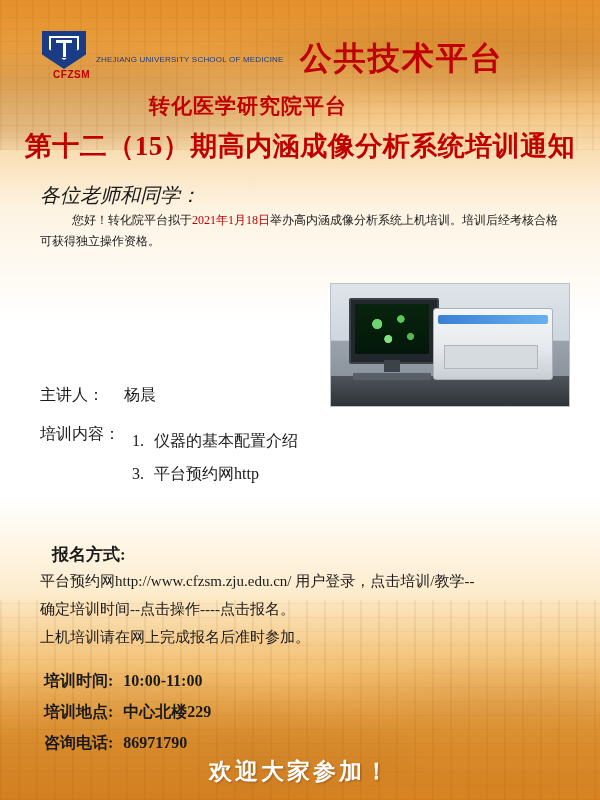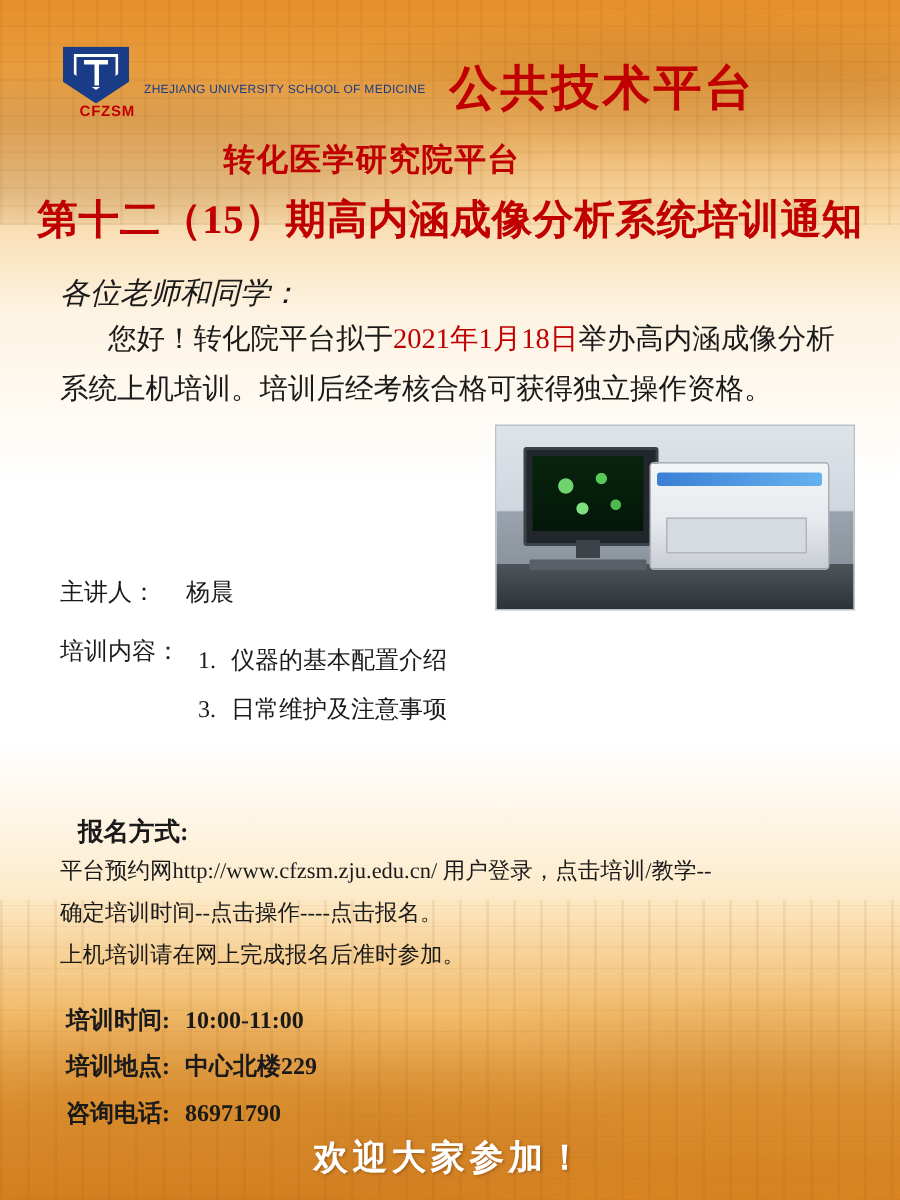--- a/index.html
+++ b/index.html
@@ -186,21 +186,21 @@
     position: absolute;
     left: 40px; top: 182px;
     font-size: 20px;
     color: #1a1a1a;
     font-style: italic;
   }
   .para {
     position: absolute;
     left: 40px; top: 210px;
     width: 526px;
-    font-size: 19px;
+    font-size: 12px;
     color: #1a1a1a;
     line-height: 1.75;
     text-indent: 32px;
   }
   .para .date {
     color: #c00000;
   }
 
   
   .photo {
@@ -398,21 +398,21 @@
     </div>
 
     <div class="speaker-label">主讲人：</div>
     <div class="speaker-name">杨晨</div>
     <div class="content-label">培训内容：</div>
     <ul class="content-list">
       <li>
         <span class="num">1.</span><span>仪器的基本配置介绍</span>
       </li>
       <li>
-        <span class="num">3.</span><span>日常维护及注意事项</span>
+        <span class="num">3.</span><span>平台预约网http</span>
       </li>
     </ul>
 
     <div class="reg-heading">报名方式:</div>
     <div class="reg-lines">
       <div>平台预约网http://www.cfzsm.zju.edu.cn/ 用户登录，点击培训/教学--</div>
       <div>确定培训时间--点击操作----点击报名。</div>
       <div>上机培训请在网上完成报名后准时参加。</div>
     </div>
 

